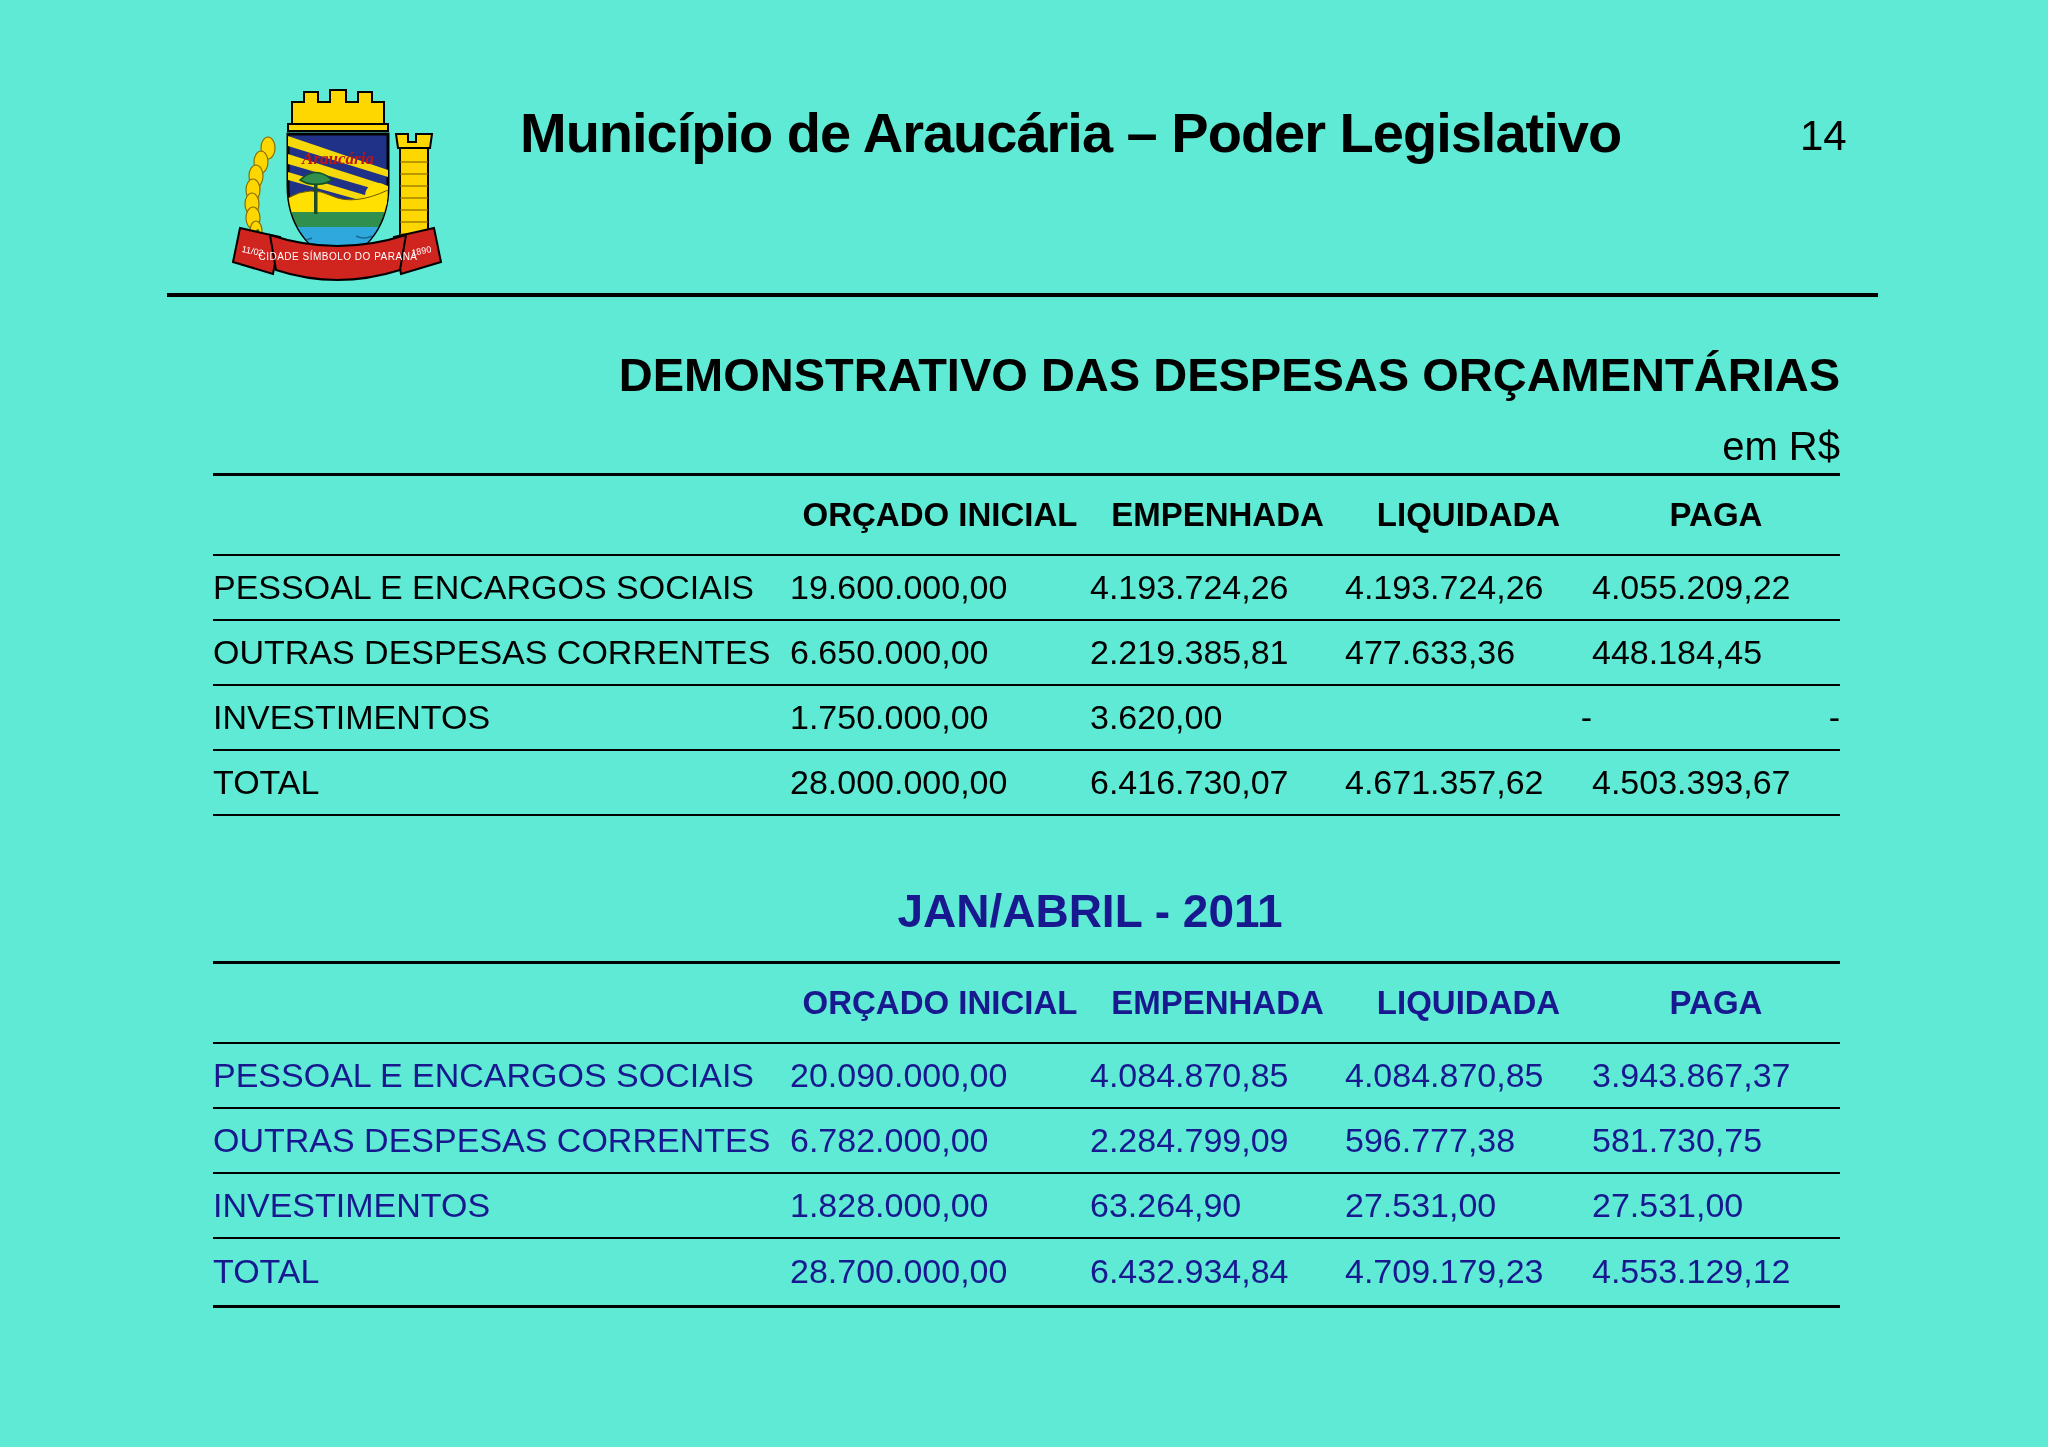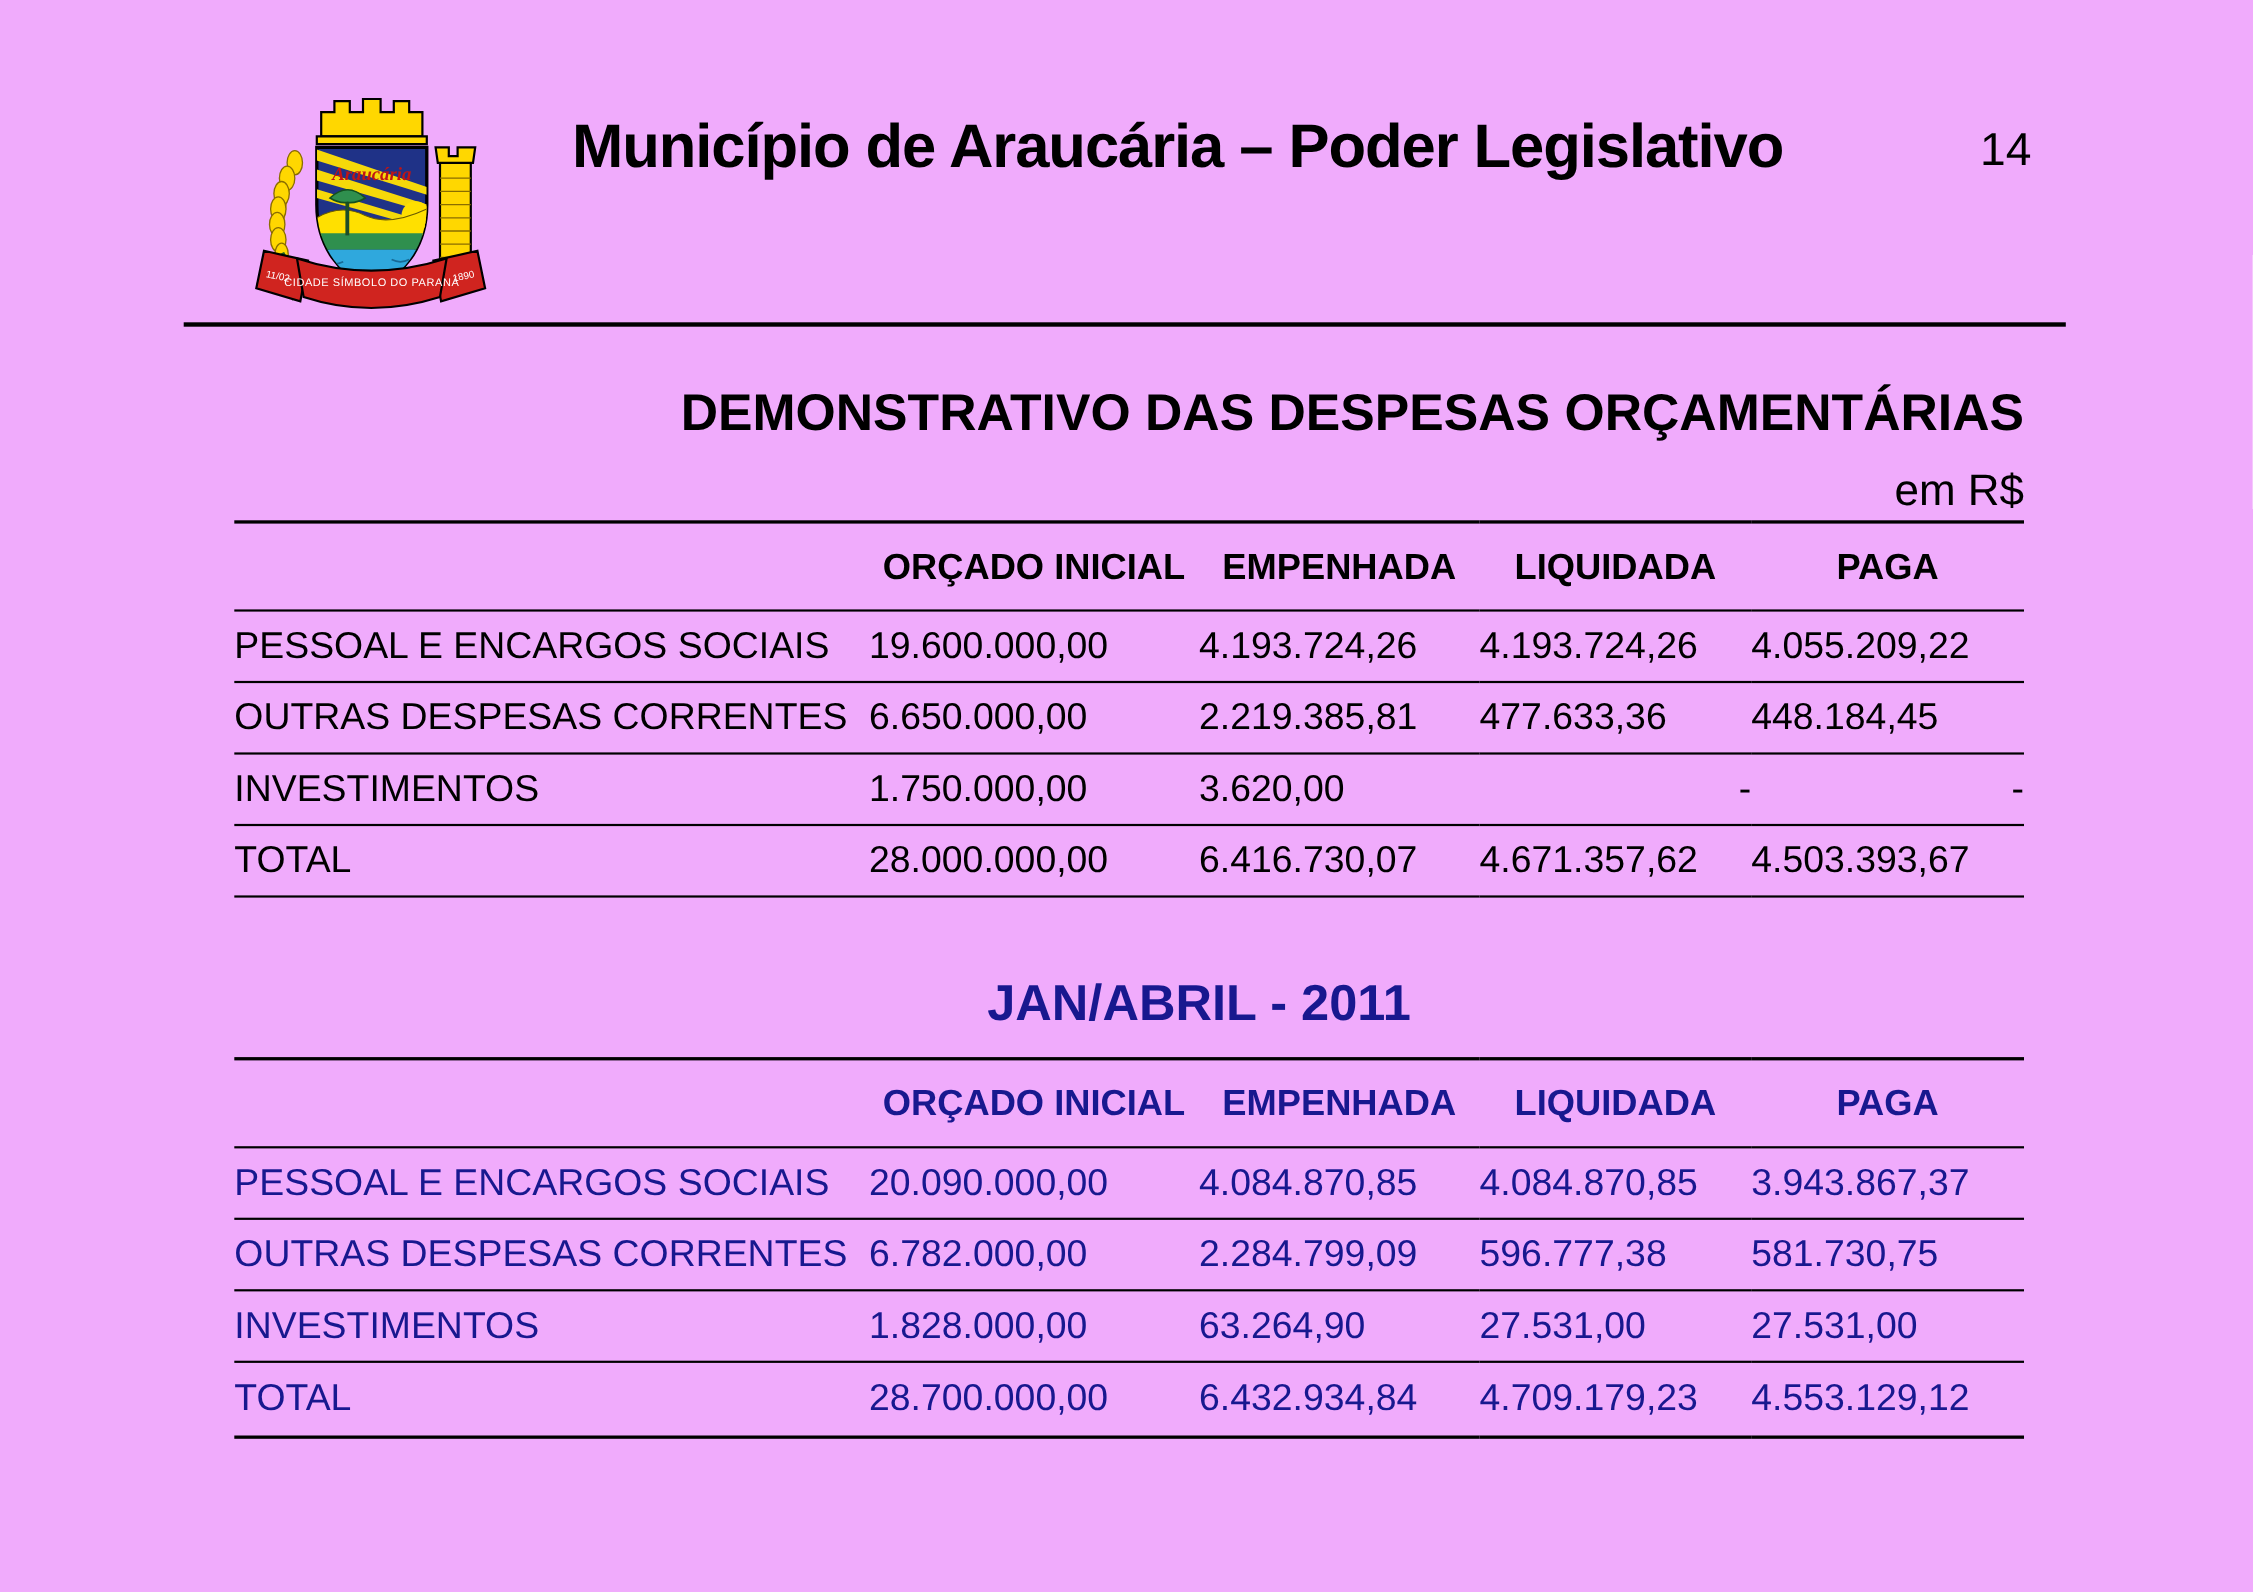--- a/index.html
+++ b/index.html
@@ -4,21 +4,21 @@
 <style>
   :root{
     --blue:#18188f;
     --ink:#000000;
   }
   html,body{margin:0;padding:0;background:#ffffff;}
   .page{
     position:relative;
     width:2048px;
     height:1447px;
-    background:#f0abfc;
+    background:#5eead4;
     font-family:"Liberation Sans", sans-serif;
     color:var(--ink);
     overflow:hidden;
   }
 
   
   .crest{position:absolute;left:226px;top:78px;}
   .org-line1{
     position:absolute;left:520px;top:100px;
     font-size:56px;font-weight:bold;white-space:nowrap;letter-spacing:-1px;

